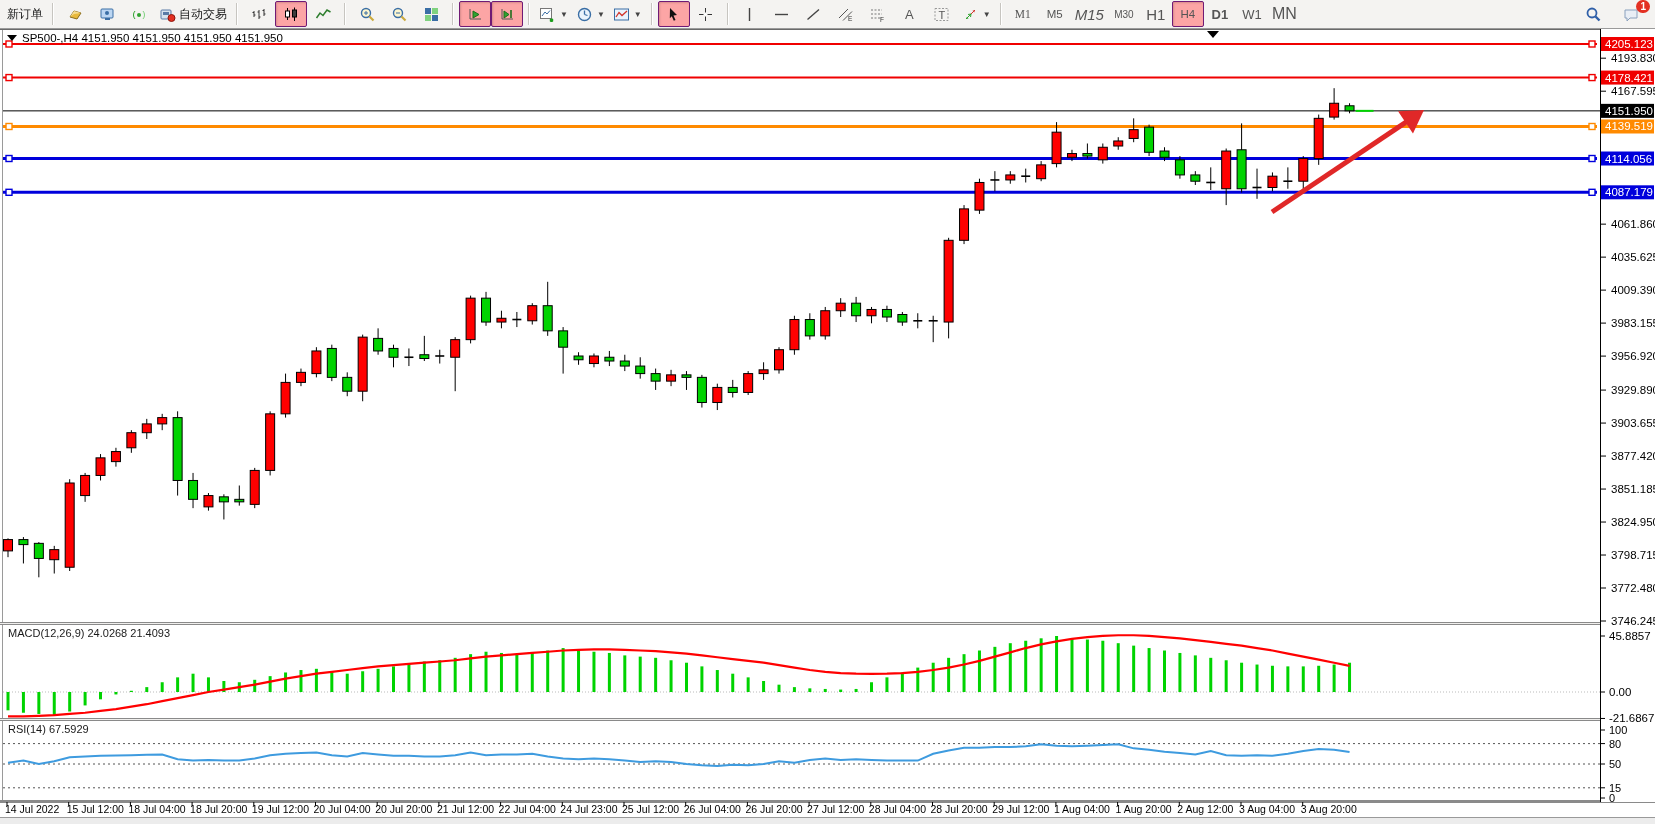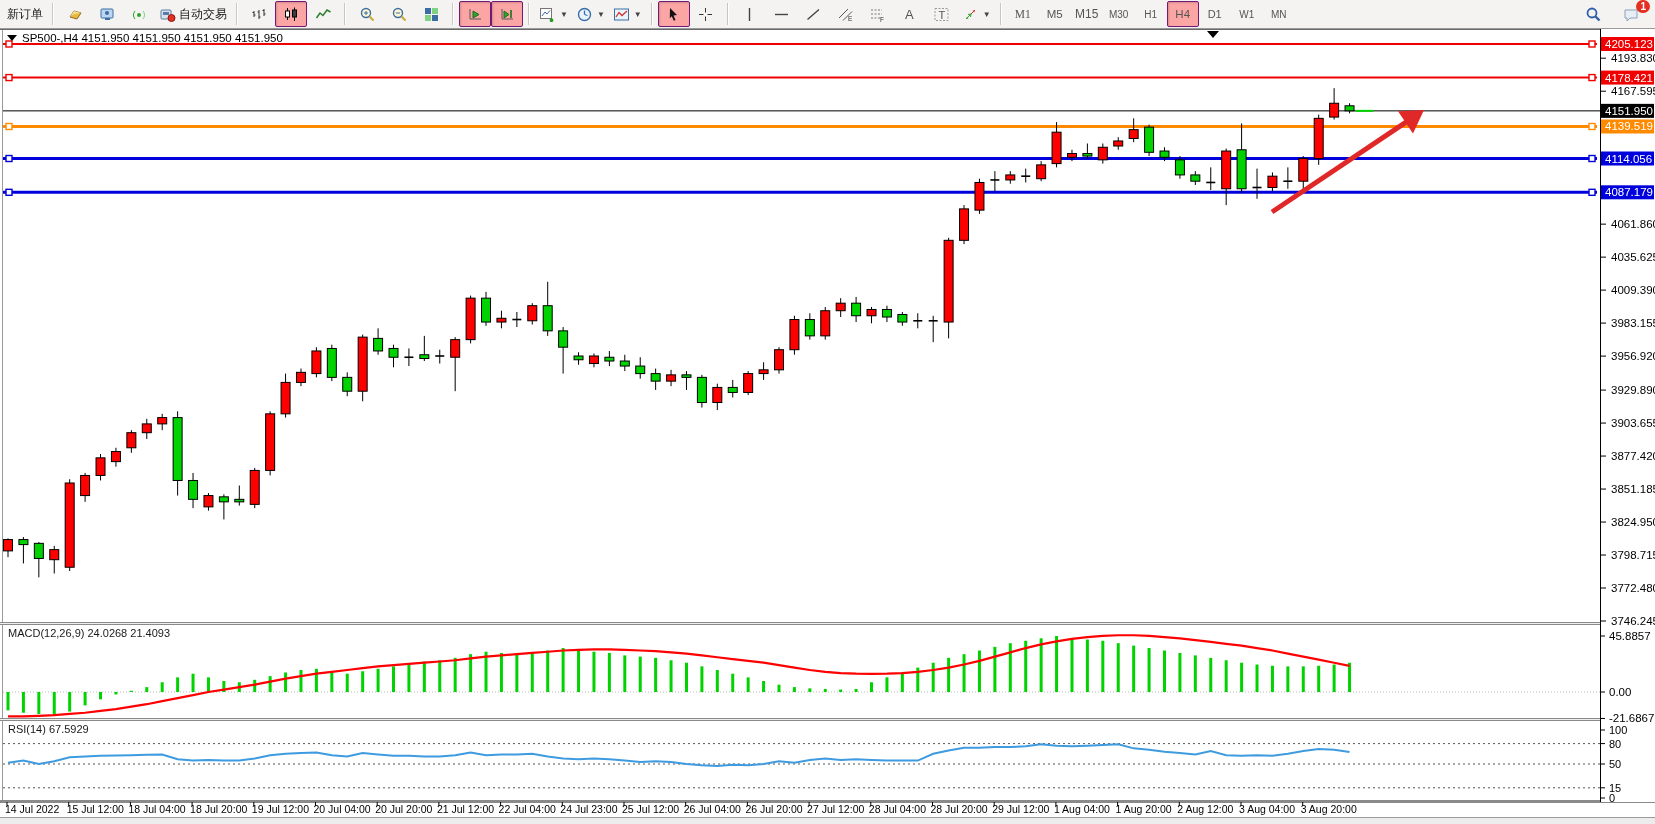--- a/index.html
+++ b/index.html
@@ -224,27 +224,27 @@
             <polygon points="13,4 10.5,4.8 12.2,6.5" fill="#d2342a"></polygon>
             <polygon points="4,13 6.6,12.4 5,10.8" fill="#2fa32f"></polygon>
           </svg>
           <span class="dd">▼</span>
         </div>
       </div>
       <div class="tb-sep"></div>
       <div class="tb-group">
         <div class="tb-btn" style="font-size: 11.5px; color: rgb(85, 85, 85); font-family: Liberation Serif, serif;">M1</div>
         <div class="tb-btn" style="font-size: 11.5px; color: rgb(85, 85, 85);">M5</div>
-        <div class="tb-btn" style="font-size: 12px; color: rgb(85, 85, 85);">M15</div>
+        <div class="tb-btn" style="font-size: 15px; color: rgb(85, 85, 85); font-style: italic;">M15</div>
         <div class="tb-btn" style="font-size: 10px; color: rgb(85, 85, 85);">M30</div>
-        <div class="tb-btn" style="font-size: 10px; color: rgb(85, 85, 85);">H1</div>
+        <div class="tb-btn" style="font-size: 15px; color: rgb(85, 85, 85);">H1</div>
         <div class="tb-btn active" style="font-size: 11.5px; color: rgb(85, 85, 85);">H4</div>
-        <div class="tb-btn" style="font-size: 11px; color: rgb(85, 85, 85);">D1</div>
-        <div class="tb-btn" style="font-size: 10px; color: rgb(85, 85, 85);">W1</div>
-        <div class="tb-btn" style="font-size: 10px; color: rgb(85, 85, 85);">MN</div>
+        <div class="tb-btn" style="font-size: 13px; color: rgb(85, 85, 85); font-weight: bold;">D1</div>
+        <div class="tb-btn" style="font-size: 13px; color: rgb(85, 85, 85);">W1</div>
+        <div class="tb-btn" style="font-size: 16px; color: rgb(85, 85, 85);">MN</div>
       </div>
       <div class="tb-right">
         <div class="tb-btn">
           <svg width="17" height="17" viewBox="0 0 17 17">
             <circle cx="7" cy="7" r="4.5" fill="none" stroke="#2f5fa8" stroke-width="1.8"></circle>
             <line x1="10.5" y1="10.5" x2="14.5" y2="14.5" stroke="#2f5fa8" stroke-width="2.4"></line>
           </svg>
         </div>
         <div class="tb-btn chat-wrap">
           <svg width="17" height="17" viewBox="0 0 17 17">

